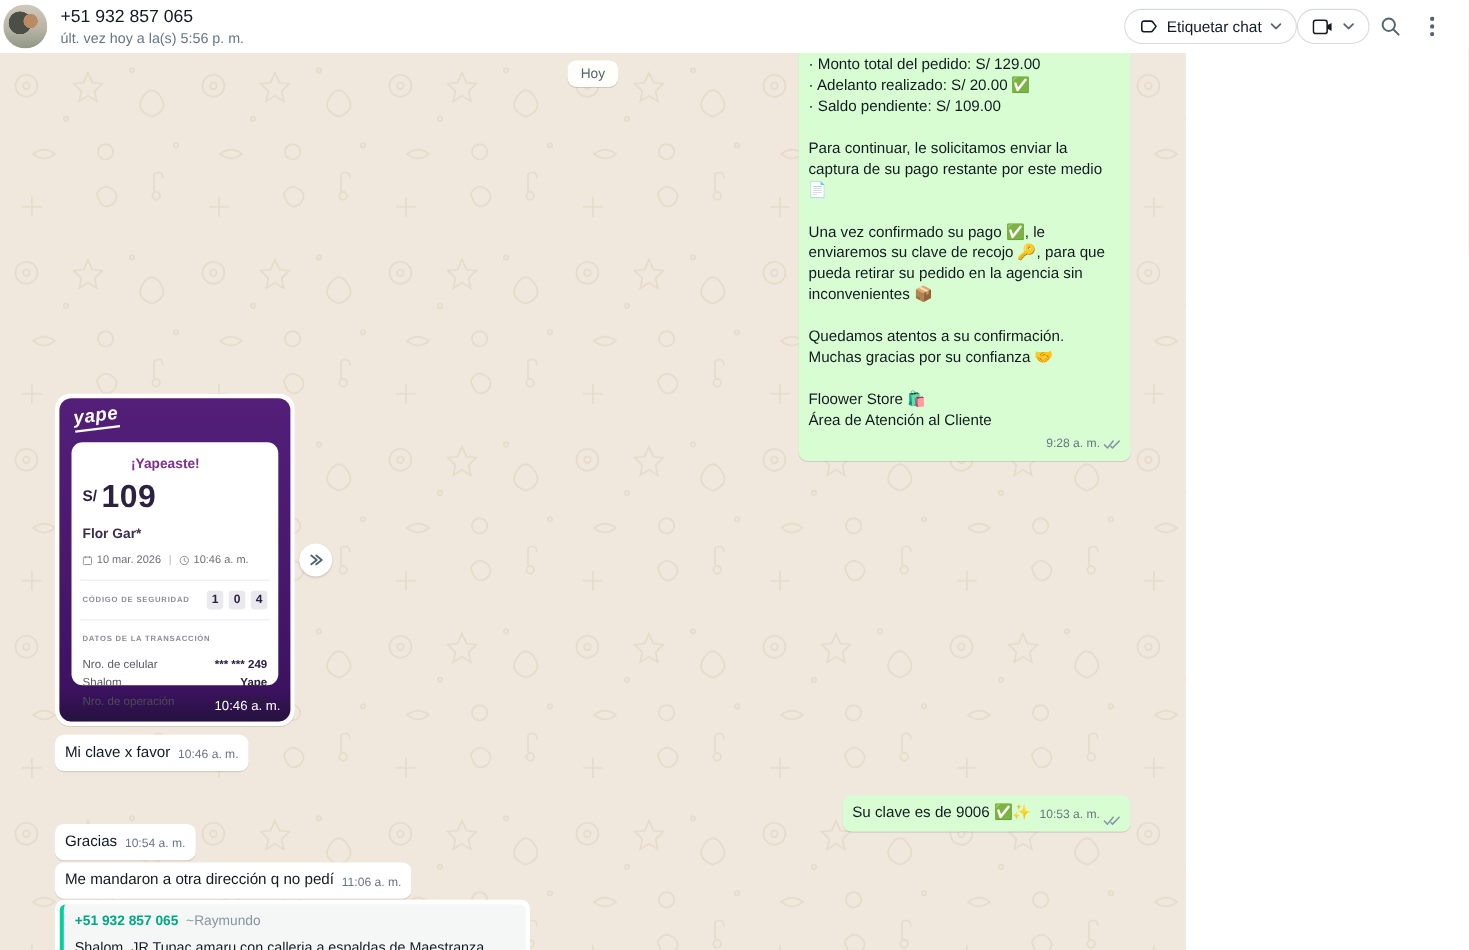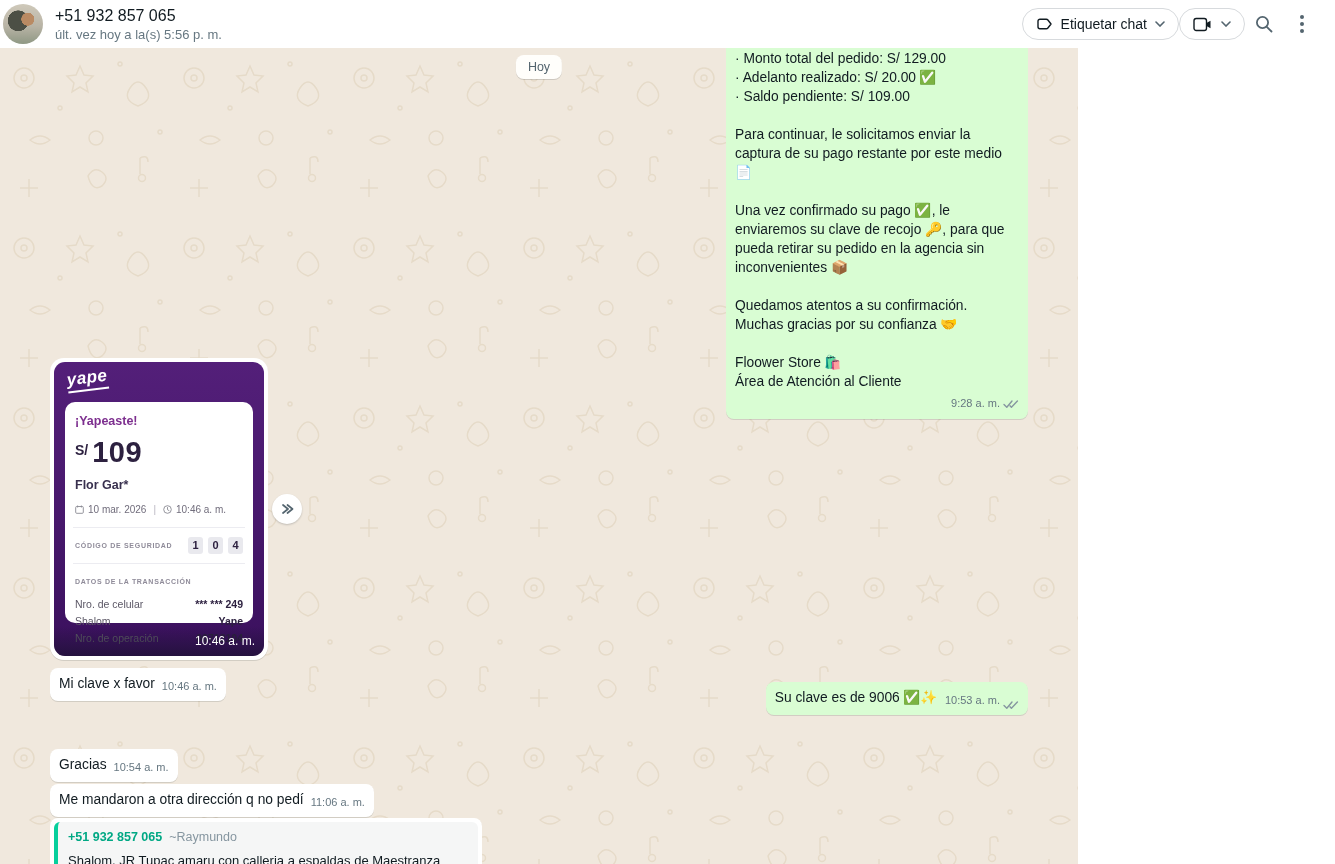--- a/index.html
+++ b/index.html
@@ -40,32 +40,32 @@
   .para:last-of-type { margin-bottom:0; }
   .meta-abs { position:absolute; right:9px; bottom:6px; display:flex; align-items:center; }
   .time { font-size:11px; color:#667781; white-space:nowrap; }
   .ticks { margin-left:3px; }
 
   
   .line-bubble { display:flex; align-items:flex-end; padding:6px 9px 8px 9px; }
   .line-bubble .time { margin-left:7px; position:relative; top:3px; }
 
   .msg-key-request { left:50px; top:620px; }
-  .msg-key-reply   { right:50px; top:634px; }
+  .msg-key-reply   { right:50px; top:675px; }
   .msg-thanks      { left:50px; top:701px; }
   .msg-address     { left:50px; top:736px; }
 
   
   .imgmsg { left:50px; top:310px; width:218px; height:302px; padding:4px; background:#fff; border-radius:14px; }
   .yape { position:relative; width:100%; height:100%; border-radius:11px; overflow:hidden;
           background:linear-gradient(180deg,#531f79 0%,#47186c 55%,#3a105d 100%); }
   .yape-logo { position:absolute; top:7px; left:13px; color:#fff; font-size:17px; font-weight:700; font-style:italic;
                letter-spacing:.5px; transform:rotate(-7deg); border-bottom:2px solid #fff; padding-bottom:1px; line-height:1.1; }
   .ycard { position:absolute; left:11px; right:11px; top:40px; bottom:33px; background:#fff; border-radius:10px; padding:10px 10px 8px; }
-  .y-title { color:#7d2f8f; font-size:12.5px; font-weight:700; margin-bottom:7px; }
+  .y-title { color:#7d2f8f; font-size:12.5px; font-weight:700; margin-bottom:7px;margin-left:44px; }
   .y-amount { display:flex; align-items:flex-start; color:#2d2140; margin-bottom:9px; }
   .y-cur { font-size:14px; font-weight:700; margin:3px 4px 0 0; }
   .y-num { font-size:29px; font-weight:700; line-height:1; letter-spacing:.5px; }
   .y-payee { font-size:12.5px; font-weight:700; color:#38304e; margin-bottom:5px; }
   .y-daterow { display:flex; align-items:center; gap:4px; font-size:10px; color:#716d7c; }
   .y-sep { margin:0 3px; color:#b9b5c0; }
   .y-div { height:1px; background:#ececf1; margin:8px -2px; }
   .y-caps { font-size:7px; letter-spacing:.7px; color:#8f8b99; font-weight:700; }
   .y-secrow { display:flex; align-items:center; justify-content:space-between; }
   .y-boxes { display:flex; gap:5px; }

